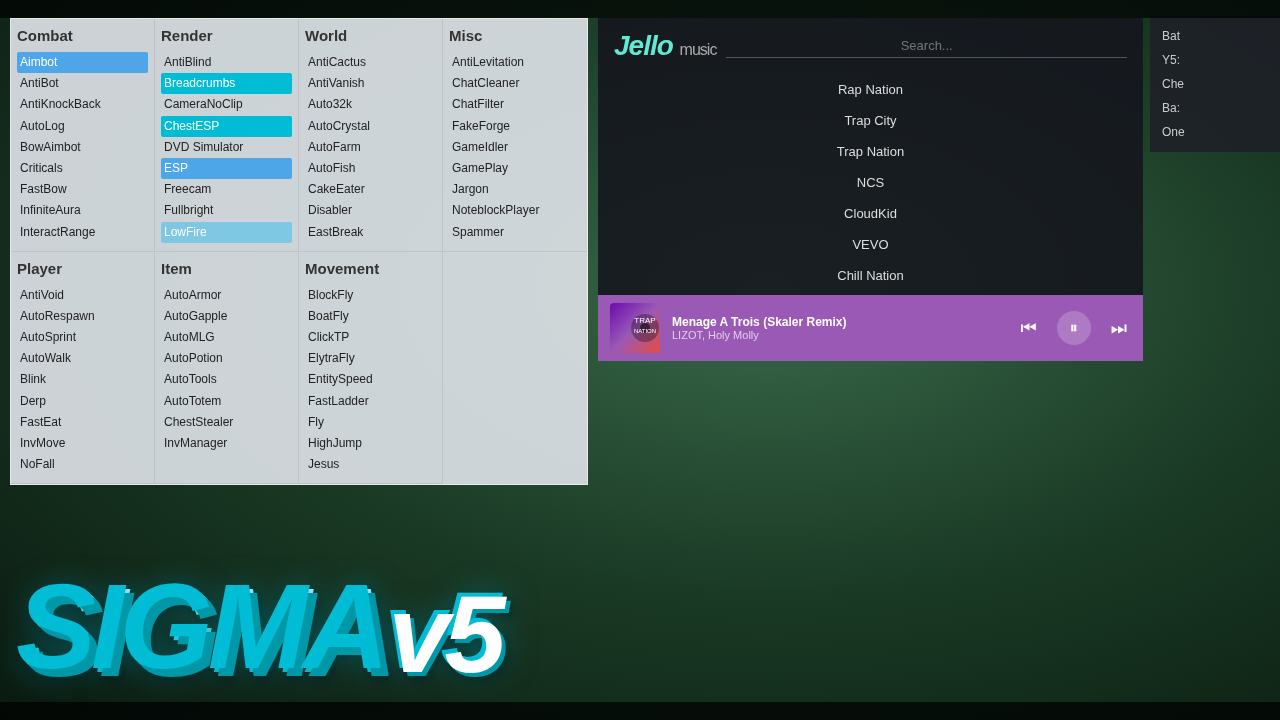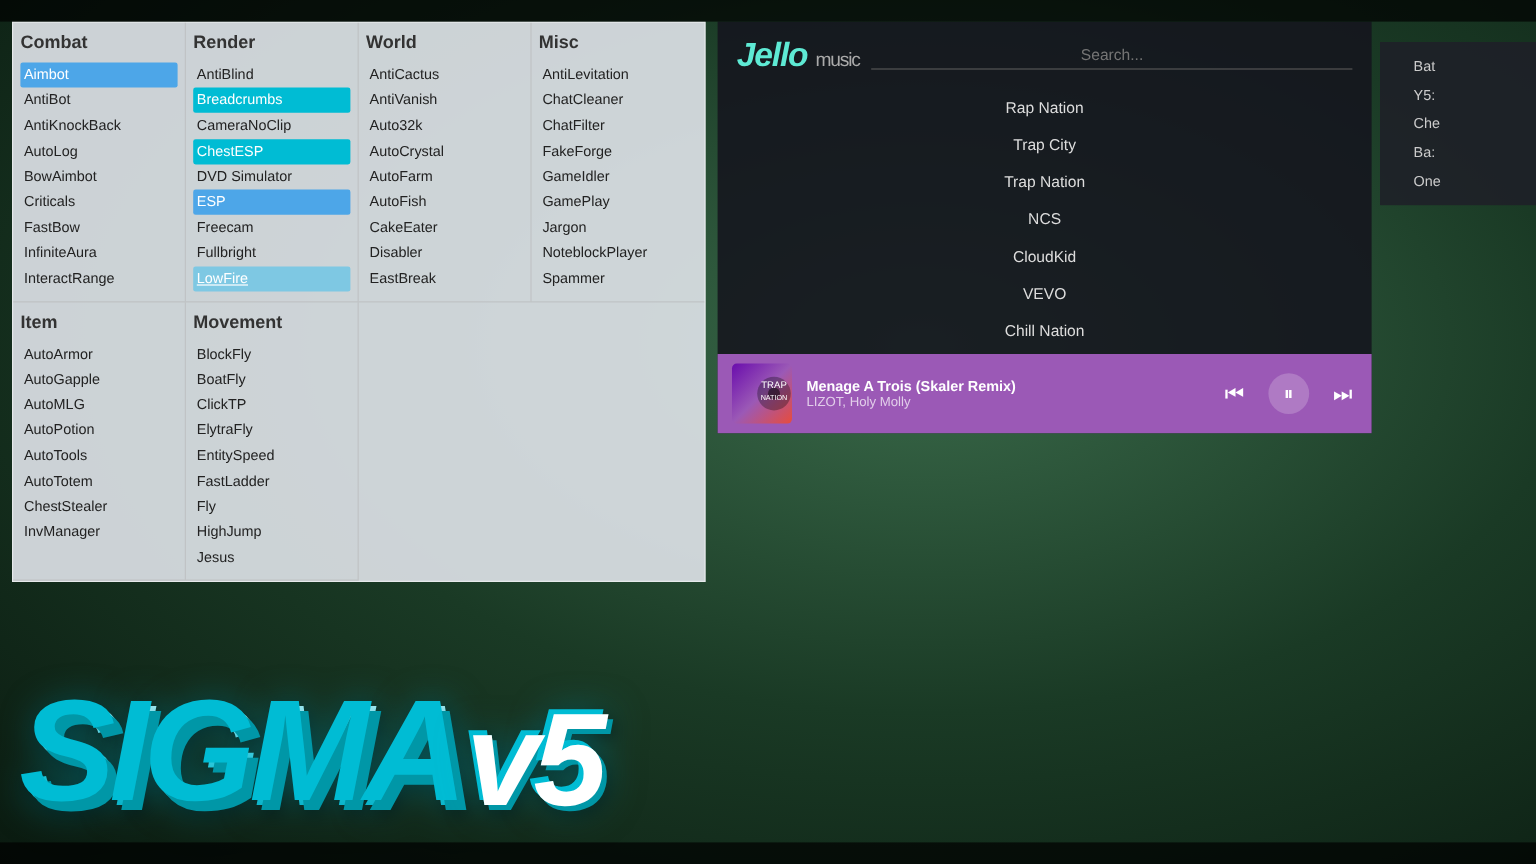--- a/index.html
+++ b/index.html
@@ -86,21 +86,20 @@
     .menu-item.highlighted-cyan {
       background: #00bcd4;
       color: white;
       border-radius: 2px;
     }
 
     .menu-item.highlighted-light {
       background: #7ec8e3;
       color: white;
       border-radius: 2px;
-      text-decoration: underline;
     }
 
     
     .music-player {
       position: absolute;
       top: 18px;
       left: 598px;
       width: 545px;
       background: rgba(20, 20, 30, 0.88);
       z-index: 5;
@@ -240,28 +239,28 @@
       border-radius: 50%;
       display: flex;
       align-items: center;
       justify-content: center;
       font-size: 16px;
     }
 
     
     .side-panel {
       position: absolute;
-      top: 35px;
+      top: 16px;
       right: 0;
       width: 130px;
       background: rgba(30,30,40,0.85);
       z-index: 5;
       color: #ddd;
       font-size: 12px;
-      padding: 8px 22px;
+      padding: 8px 6px;
     }
 
     .side-item {
       padding: 3px 6px;
       color: #ccc;
       line-height: 1.5;
     }
 
     
     .sigma-logo {
@@ -343,20 +342,32 @@
     <div class="section-title">Misc</div>
     <div class="menu-item">AntiLevitation</div>
     <div class="menu-item">ChatCleaner</div>
     <div class="menu-item">ChatFilter</div>
     <div class="menu-item">FakeForge</div>
     <div class="menu-item">GameIdler</div>
     <div class="menu-item">GamePlay</div>
     <div class="menu-item">Jargon</div>
     <div class="menu-item">NoteblockPlayer</div>
     <div class="menu-item">Spammer</div>
+  </div>
+  <div class="menu-section">
+    <div class="section-title">Player</div>
+    <div class="menu-item">AntiVoid</div>
+    <div class="menu-item">AutoRespawn</div>
+    <div class="menu-item">AutoSprint</div>
+    <div class="menu-item">AutoWalk</div>
+    <div class="menu-item">Blink</div>
+    <div class="menu-item">Derp</div>
+    <div class="menu-item">FastEat</div>
+    <div class="menu-item">InvMove</div>
+    <div class="menu-item">NoFall</div>
   </div>
   <div class="menu-section">
     <div class="section-title">Item</div>
     <div class="menu-item">AutoArmor</div>
     <div class="menu-item">AutoGapple</div>
     <div class="menu-item">AutoMLG</div>
     <div class="menu-item">AutoPotion</div>
     <div class="menu-item">AutoTools</div>
     <div class="menu-item">AutoTotem</div>
     <div class="menu-item">ChestStealer</div>

